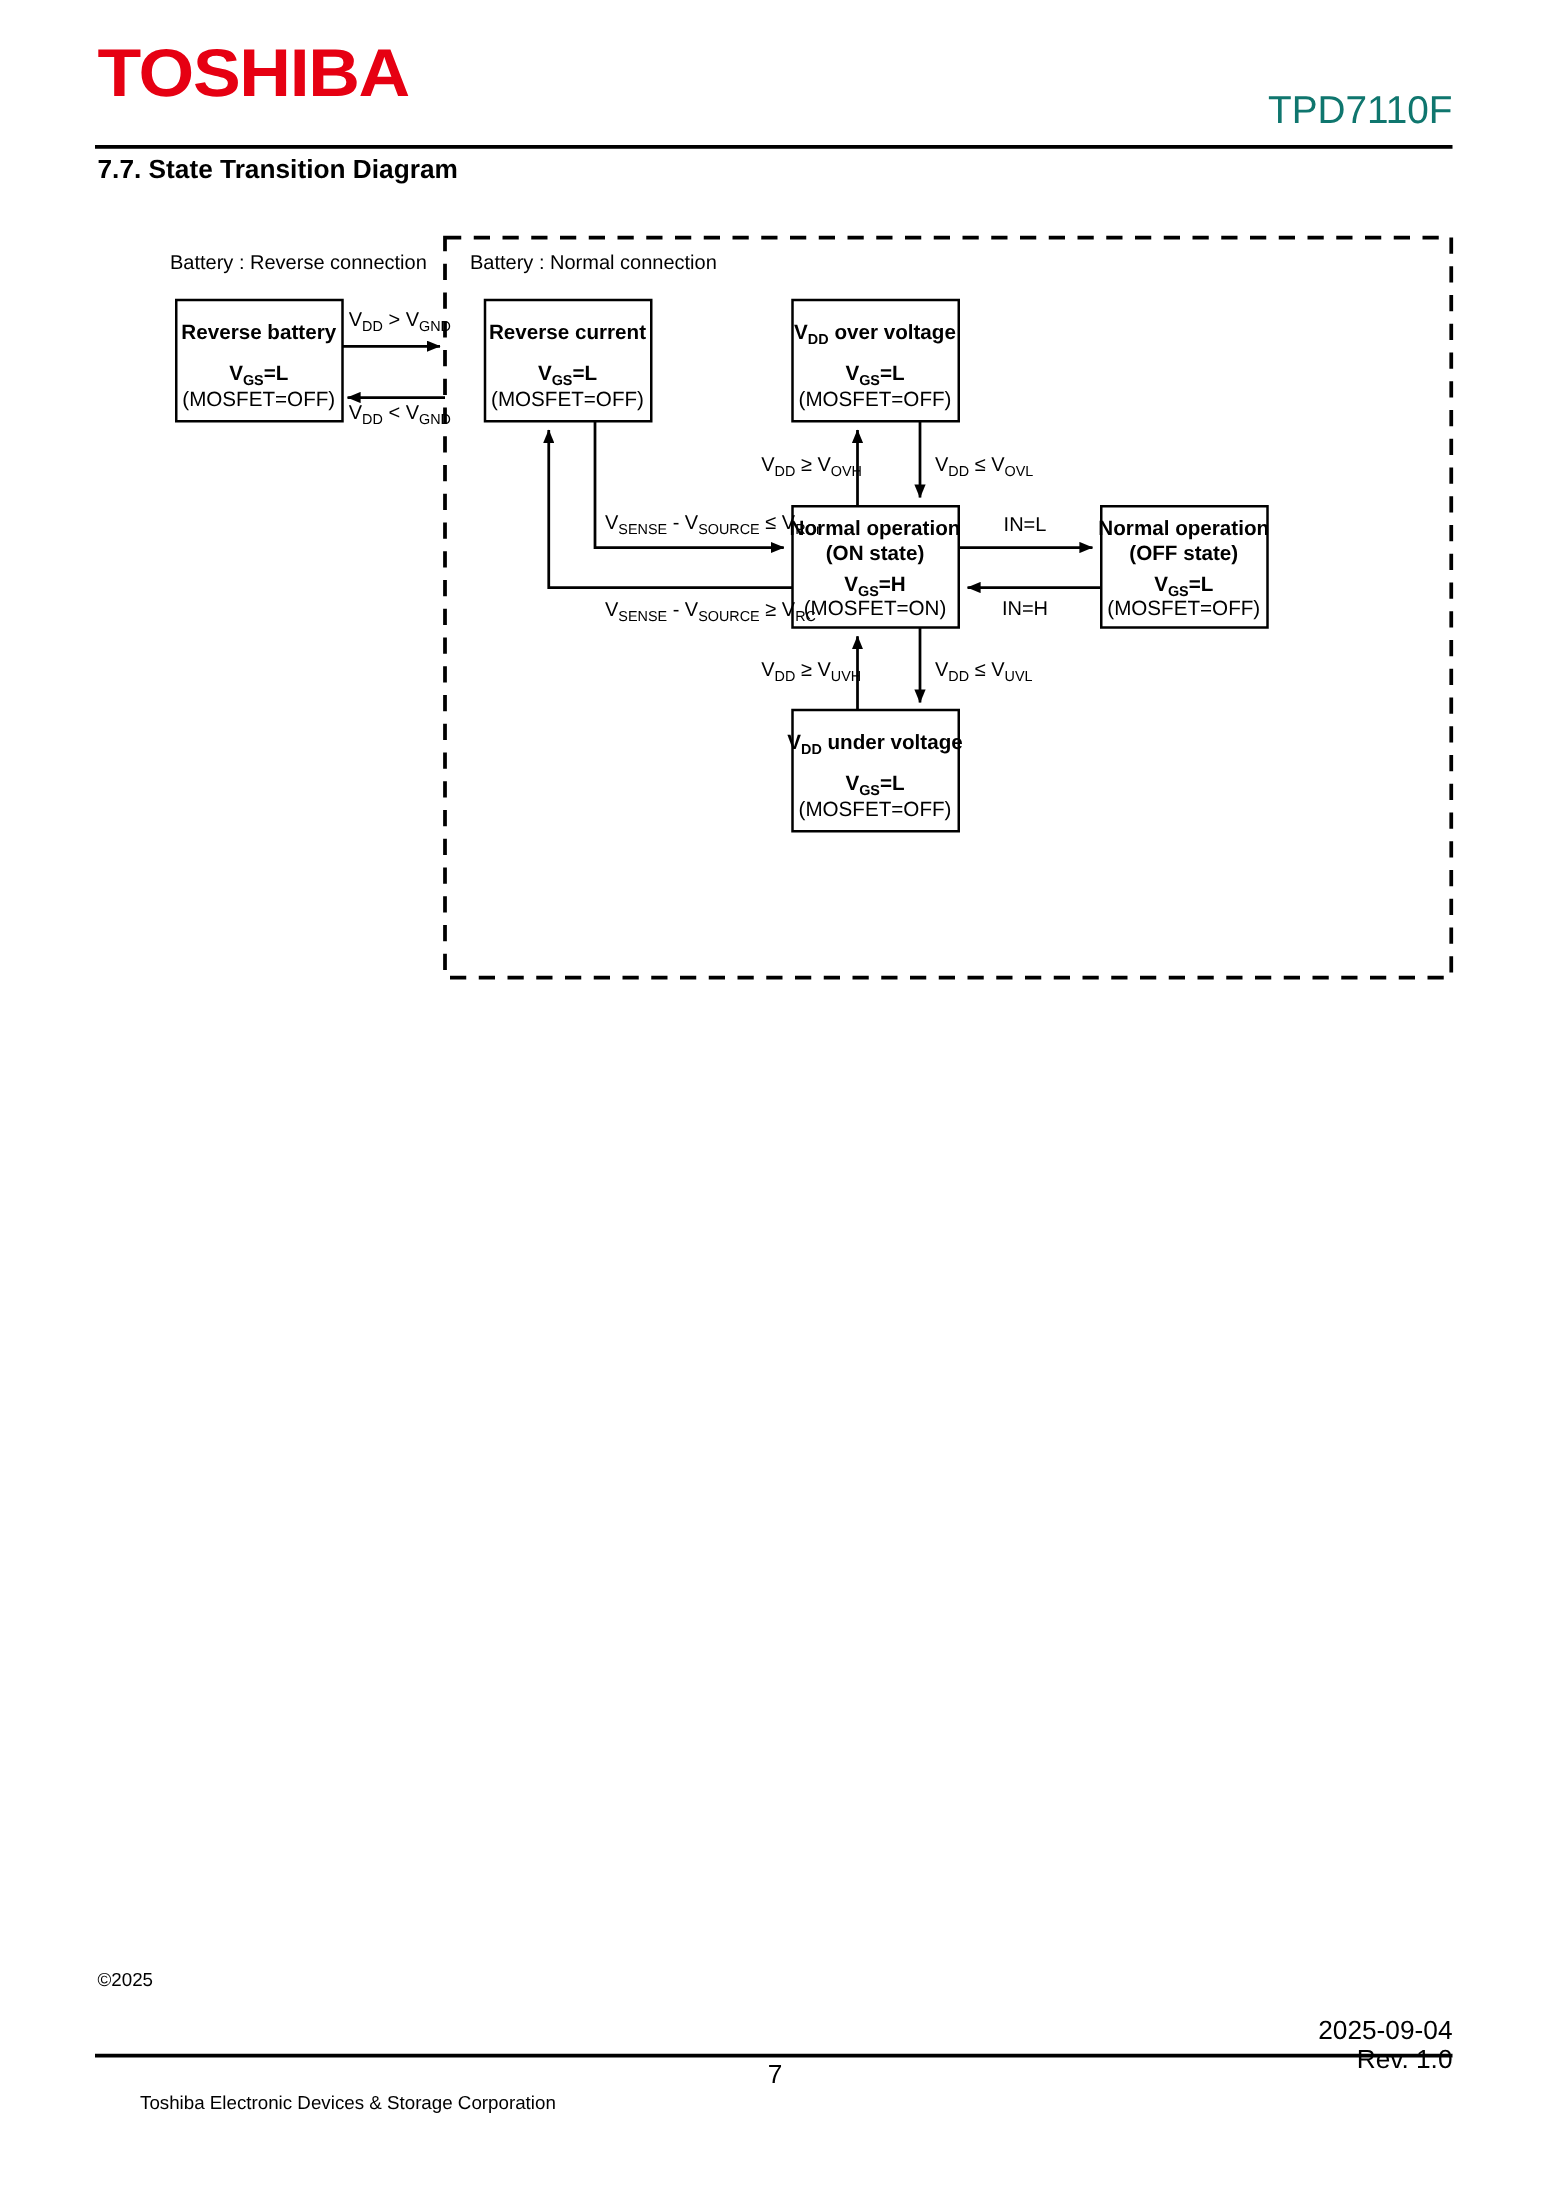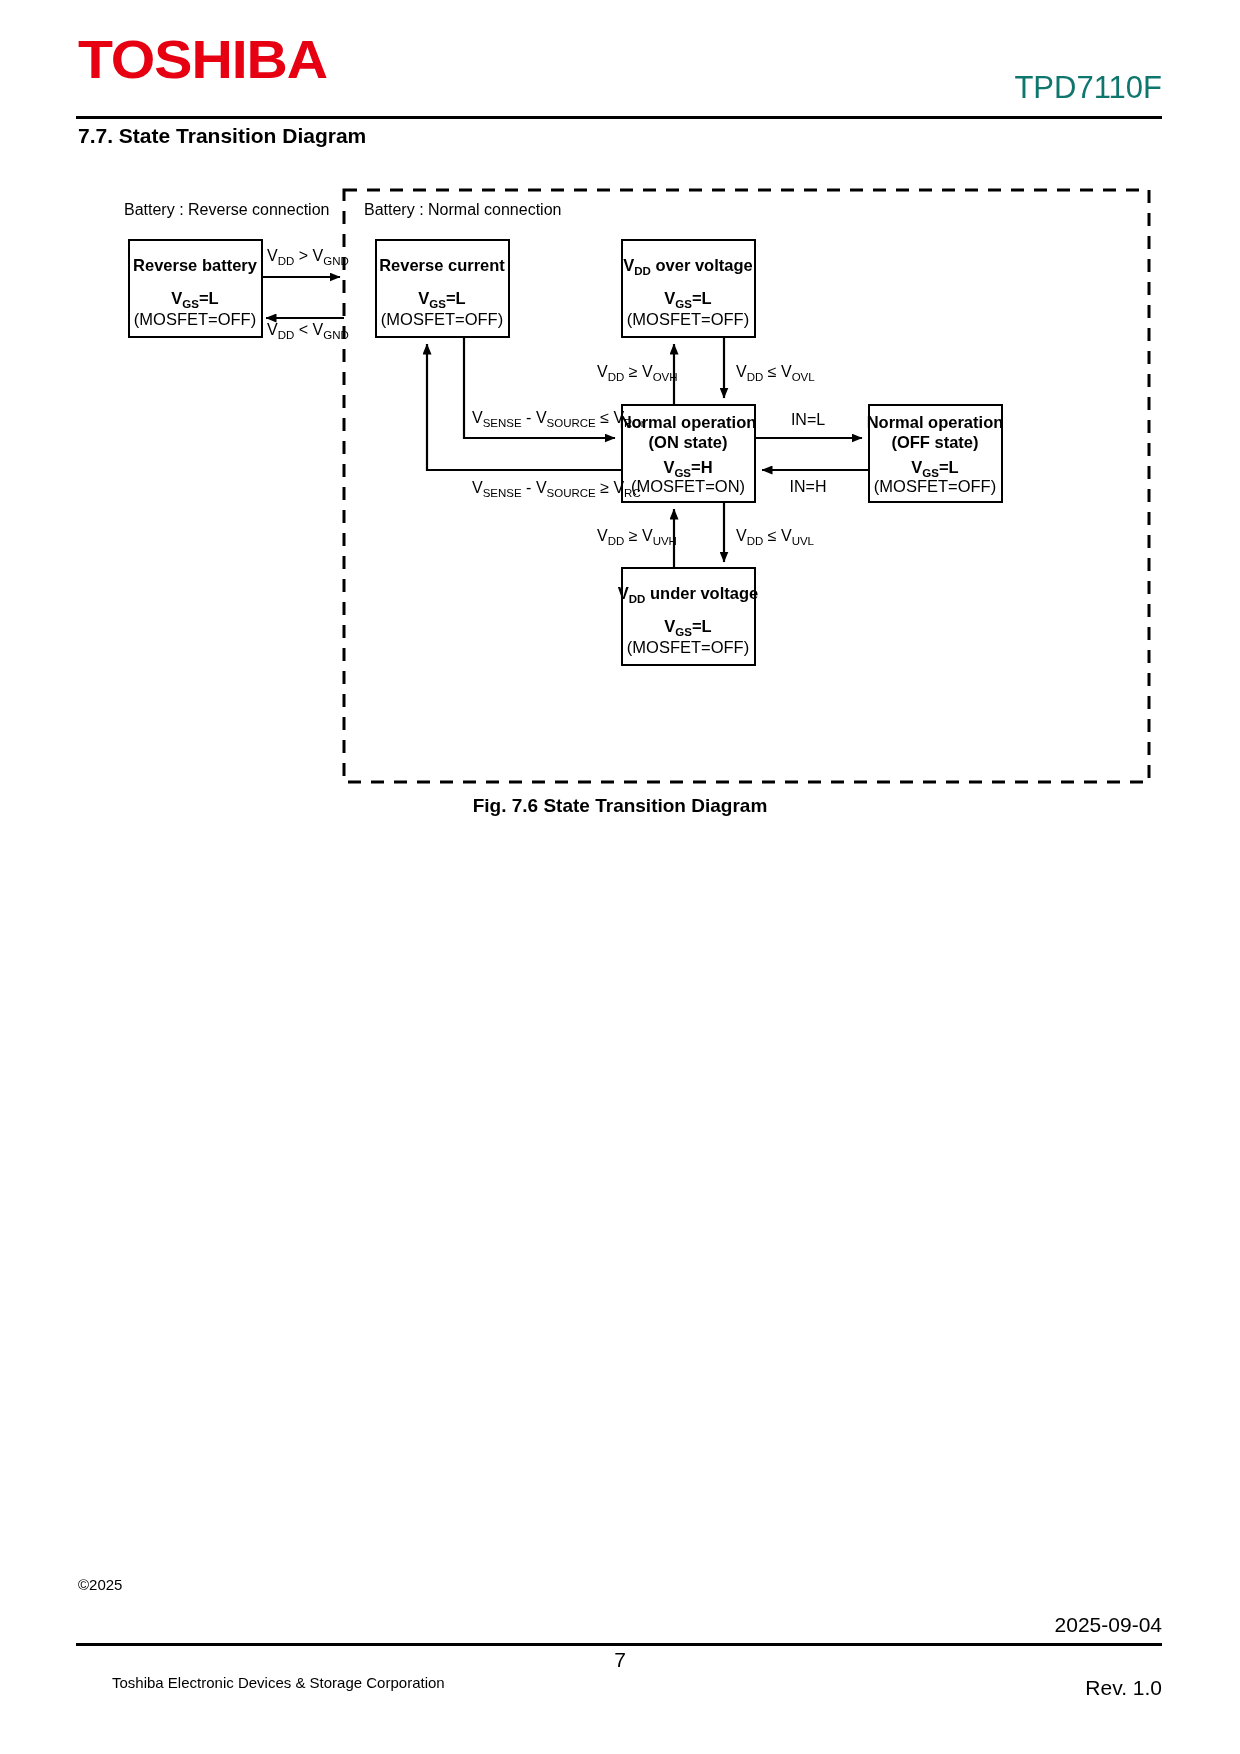--- a/index.html
+++ b/index.html
@@ -30,21 +30,21 @@
   .header-rule {
     position:absolute; left:76px; top:116px;
     width:1086px; height:3px; background:#000;
   }
   .section-title {
     position:absolute; left:78px; top:124px;
     font-size:21px; font-weight:bold;
   }
 
   
-  .diagram-wrap { position:absolute; left:4px; top:170px; width:1128px; height:640px;padding-left:20px; }
+  .diagram-wrap { position:absolute; left:16px; top:170px; width:1128px; height:640px;padding-left:20px; }
   svg.diagram { display:block; }
   .fig-caption {
     position:absolute; left:0; top:795px; width:1240px;
     text-align:center; font-size:19px; font-weight:bold;
   }
 
   
   .t-lbl   { font-family:"Liberation Sans", sans-serif; font-size:16px; fill:#000; }
   .t-bold  { font-family:"Liberation Sans", sans-serif; font-size:16.5px; font-weight:bold; fill:#000; }
   .t-norm  { font-family:"Liberation Sans", sans-serif; font-size:16.5px; fill:#000; }
@@ -57,21 +57,21 @@
 
   
   .footer-rule {
     position:absolute; left:76px; top:1643px;
     width:1086px; height:3px; background:#000;
   }
   .foot-copy { position:absolute; left:78px; top:1576px; font-size:15px; }
   .foot-corp { position:absolute; left:112px; top:1674px; font-size:15px; }
   .foot-page { position:absolute; left:0; top:1648px; width:1240px; text-align:center; font-size:21px; }
   .foot-date { position:absolute; right:78px; top:1613px; font-size:21px; }
-  .foot-rev  { position:absolute; right:78px; top:1676px; font-size:21px; text-align:left; }
+  .foot-rev  { position:absolute; right:78px; top:1636px; font-size:21px; text-align:left; }
 </style>
 </head>
 <body>
 
 <div class="page">
 
   <div class="brand">TOSHIBA</div>
   <div class="part-number">TPD7110F</div>
   <div class="header-rule"></div>
   <div class="section-title">7.7. State Transition Diagram</div>
@@ -188,21 +188,20 @@
     <text class="t-edge" x="448" y="253">
       <tspan>V</tspan><tspan class="sub" dy="4">SENSE</tspan><tspan dy="-4"> - V</tspan><tspan class="sub" dy="4">SOURCE</tspan><tspan dy="-4"> ≤ V</tspan><tspan class="sub" dy="4">RCr</tspan>
     </text>
     <text class="t-edge" x="448" y="323">
       <tspan>V</tspan><tspan class="sub" dy="4">SENSE</tspan><tspan dy="-4"> - V</tspan><tspan class="sub" dy="4">SOURCE</tspan><tspan dy="-4"> ≥ V</tspan><tspan class="sub" dy="4">RC</tspan>
     </text>
 
   </svg>
   </div>
 
-  <div class="fig-caption">Fig. 7.6  State Transition Diagram</div>
 
   <div class="footer-rule"></div>
   <div class="foot-copy">©2025</div>
   <div class="foot-corp">Toshiba Electronic Devices &amp; Storage Corporation</div>
   <div class="foot-page">7</div>
   <div class="foot-date">2025-09-04</div>
   <div class="foot-rev">Rev. 1.0</div>
 
 </div>
 

